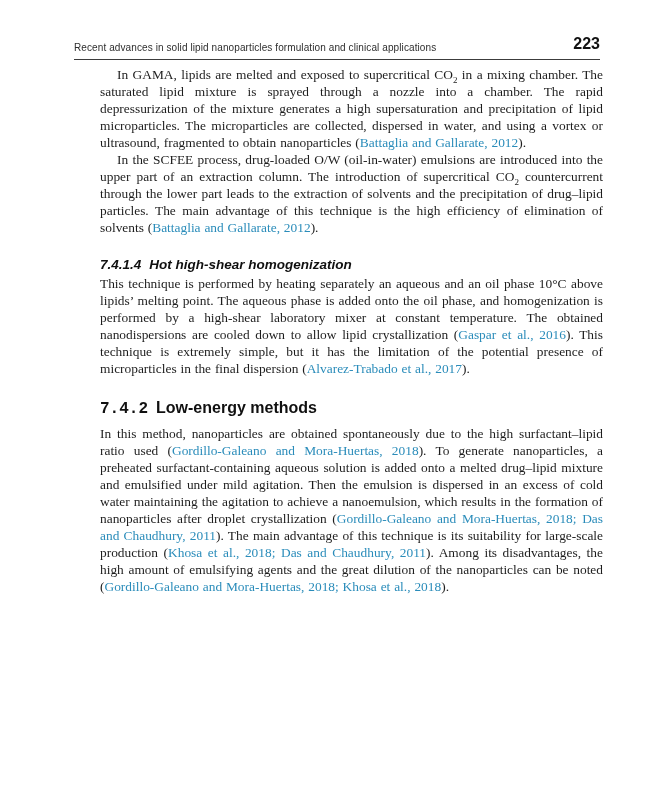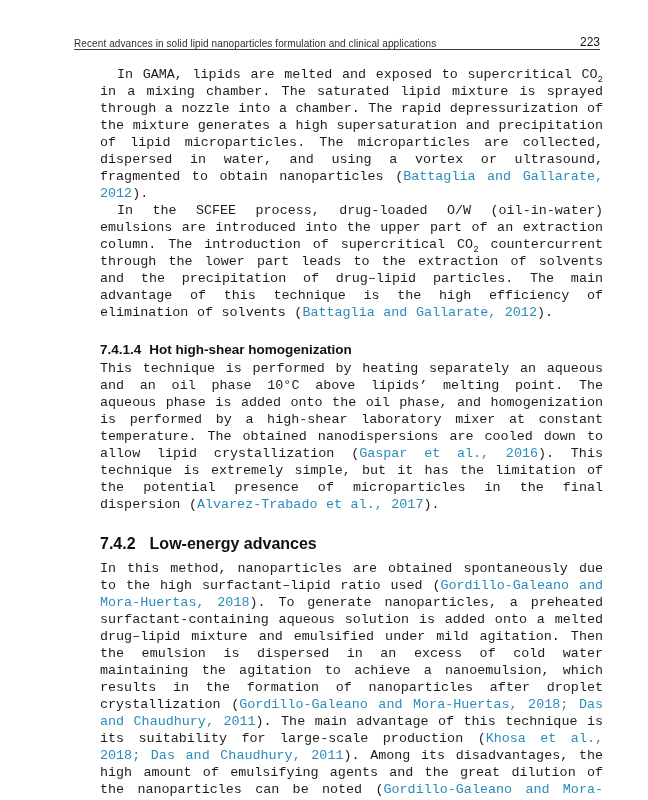--- a/index.html
+++ b/index.html
@@ -6,63 +6,63 @@
   body {
     width:648px; height:800px; background:#ffffff;
     position:relative; overflow:hidden;
     font-family:"Liberation Serif", serif;
   }
   .book-page { position:absolute; inset:0; background:#ffffff; }
 
   .page-header {
     position:absolute; left:74px; top:35px; width:526px;
     display:flex; justify-content:space-between; align-items:flex-end;
-    border-bottom:1.2px solid #3c3c3c; padding-bottom:0;
+    border-bottom:1.2px solid #3c3c3c; padding-bottom:6px;
     font-family:"Liberation Sans", sans-serif;
   }
   .running-title { font-size:10px; color:#2e2e2e; letter-spacing:0.1px; }
-  .page-number { font-size:12px; font-weight:normal; color:#111; }
+  .page-number { font-size:16px; font-weight:bold; color:#111; }
 
   .content { position:absolute; left:100px; top:66px; width:503px; }
 
   .para {
     margin:0;
     font-size:13.4px; line-height:17px; text-align:justify;
-    color:#1d1d1d; word-spacing:0.5px;font-family:Liberation Mono, monospace;
+    color:#1d1d1d; word-spacing:0.5px;
   }
   .para.indent { text-indent:17px; }
 
   sub { font-size:9px; line-height:0; }
 
   .cite { color:var(--cite-color, #2a8cba); cursor:pointer; }
 
   .h3 {
     font-family:"Liberation Sans", sans-serif;
-    font-weight:bold; 
+    font-weight:bold; font-style:italic;
     font-size:13.5px; color:#101010;
     margin:21px 0 3px 0;
   }
   .h2 {
     font-family:"Liberation Sans", sans-serif;
     font-weight:bold;
     font-size:16px; color:#101010;
     margin:22px 0 7px 0;
   }
   .h3 .num { margin-right:8px; }
-  .h2 .num { margin-right:14px; }
+  .h2 .num { margin-right:8px;font-family:Liberation Mono, monospace; }
 </style>
 </head>
 <body>
 
 <div class="book-page">
   <div class="page-header">
     <span class="running-title">Recent advances in solid lipid nanoparticles formulation and clinical applications</span>
     <span class="page-number">223</span>
   </div>
   <div class="content" id="content">
       <p class="para indent"><span>In GAMA, lipids are melted and exposed to supercritical CO</span><sub>2</sub><span> in a mixing chamber. The saturated lipid mixture is sprayed through a nozzle into a chamber. The rapid depressurization of the mixture generates a high supersaturation and precipitation of lipid microparticles. The microparticles are collected, dispersed in water, and using a vortex or ultrasound, fragmented to obtain nanoparticles (</span><span class="cite">Battaglia and Gallarate, 2012</span><span>).</span></p>
       <p class="para indent"><span>In the SCFEE process, drug-loaded O/W (oil-in-water) emulsions are introduced into the upper part of an extraction column. The introduction of supercritical CO</span><sub>2</sub><span> countercurrent through the lower part leads to the extraction of solvents and the precipitation of drug–lipid particles. The main advantage of this technique is the high efficiency of elimination of solvents (</span><span class="cite">Battaglia and Gallarate, 2012</span><span>).</span></p>
       <div class="h3"><span class="num">7.4.1.4</span><span class="title">Hot high-shear homogenization</span></div>
       <p class="para"><span>This technique is performed by heating separately an aqueous and an oil phase 10°C above lipids’ melting point. The aqueous phase is added onto the oil phase, and homogenization is performed by a high-shear laboratory mixer at constant temperature. The obtained nanodispersions are cooled down to allow lipid crystallization (</span><span class="cite">Gaspar et al., 2016</span><span>). This technique is extremely simple, but it has the limitation of the potential presence of microparticles in the final dispersion (</span><span class="cite">Alvarez-Trabado et al., 2017</span><span>).</span></p>
-      <div class="h2"><span class="num">7.4.2</span><span class="title">Low-energy advances</span></div>
+      <div class="h2"><span class="num">7.4.2</span><span class="title">Low-energy methods</span></div>
       <p class="para"><span>In this method, nanoparticles are obtained spontaneously due to the high surfactant–lipid ratio used (</span><span class="cite">Gordillo-Galeano and Mora-Huertas, 2018</span><span>). To generate nanoparticles, a preheated surfactant-containing aqueous solution is added onto a melted drug–lipid mixture and emulsified under mild agitation. Then the emulsion is dispersed in an excess of cold water maintaining the agitation to achieve a nanoemulsion, which results in the formation of nanoparticles after droplet crystallization (</span><span class="cite">Gordillo-Galeano and Mora-Huertas, 2018; Das and Chaudhury, 2011</span><span>). The main advantage of this technique is its suitability for large-scale production (</span><span class="cite">Khosa et al., 2018; Das and Chaudhury, 2011</span><span>). Among its disadvantages, the high amount of emulsifying agents and the great dilution of the nanoparticles can be noted (</span><span class="cite">Gordillo-Galeano and Mora-Huertas, 2018; Khosa et al., 2018</span><span>).</span></p>
     </div>
 </div>
 
 </body></html>

